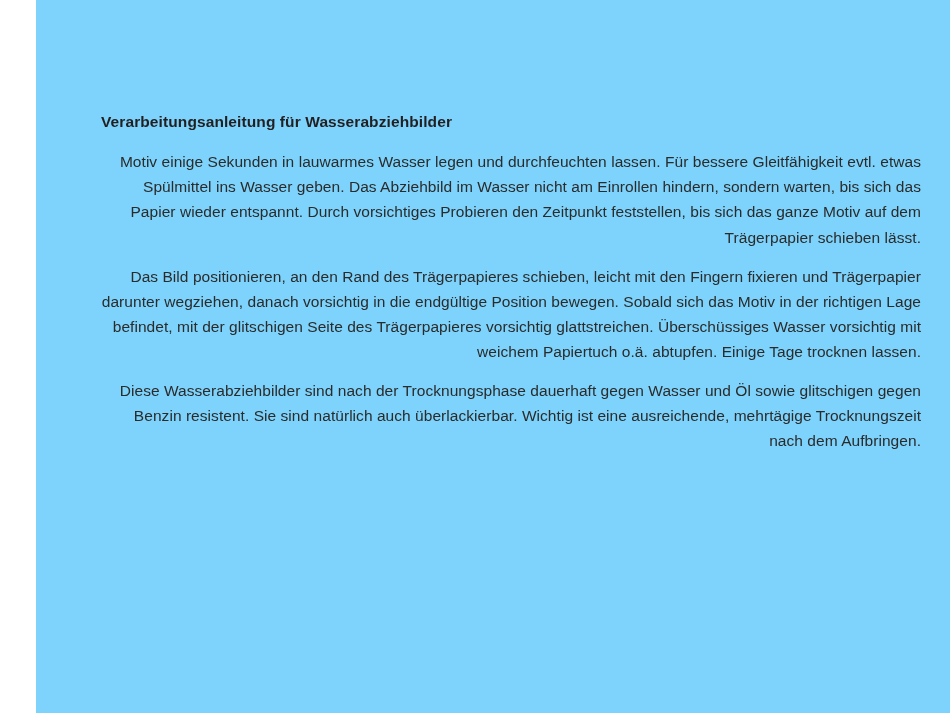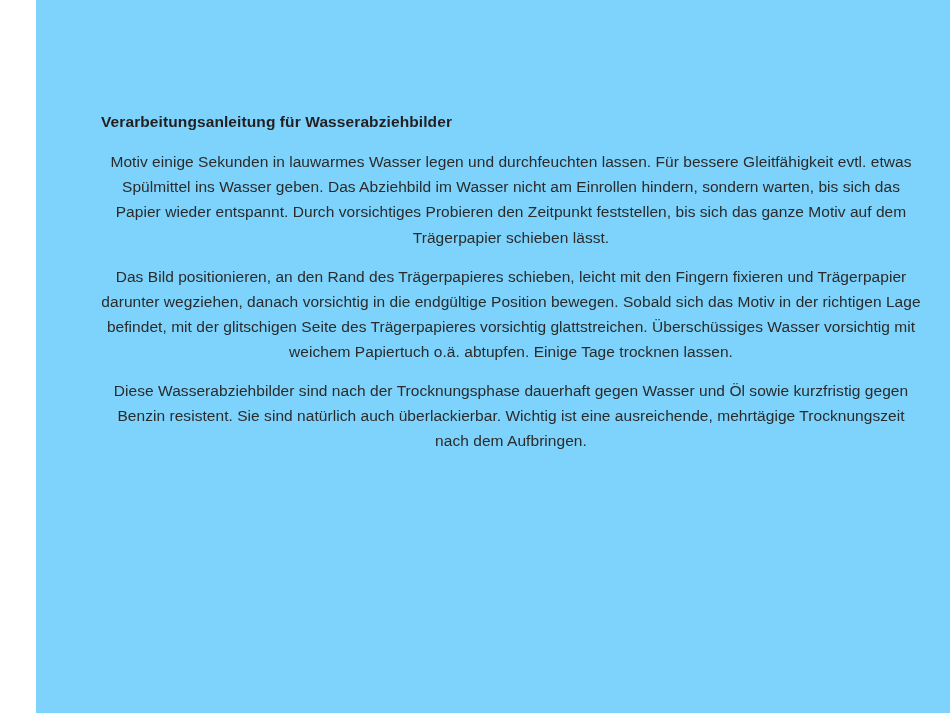--- a/index.html
+++ b/index.html
@@ -34,36 +34,36 @@
     letter-spacing: 0.1px;
     margin: 0 0 16px 0;
     color: #231f20;
   }
   .doc-para {
     font-size: 15.5px;
     font-weight: normal;
     line-height: 1.62;
     margin: 0 0 14px 0;
     color: #2b2b2b;
-    text-align: center;
+    text-align: right;
     letter-spacing: 0.05px;
   }
   .doc-para:last-child {
     margin-bottom: 0;
   }
 </style>
 </head>
 <body>
 
 <div class="page">
   <div class="content">
 
     <h1 class="doc-title">Verarbeitungsanleitung für Wasserabziehbilder</h1>
 
     <p class="doc-para">Motiv einige Sekunden in lauwarmes Wasser legen und durchfeuchten lassen. Für bessere Gleitfähigkeit evtl. etwas Spülmittel ins Wasser geben. Das Abziehbild im Wasser nicht am Einrollen hindern, sondern warten, bis sich das Papier wieder entspannt. Durch vorsichtiges Probieren den Zeitpunkt feststellen, bis sich das ganze Motiv auf dem Trägerpapier schieben lässt.</p>
 
 
     <p class="doc-para">Das Bild positionieren, an den Rand des Trägerpapieres schieben, leicht mit den Fingern fixieren und Trägerpapier darunter wegziehen, danach vorsichtig in die endgültige Position bewegen. Sobald sich das Motiv in der richtigen Lage befindet, mit der glitschigen Seite des Trägerpapieres vorsichtig glattstreichen. Überschüssiges Wasser vorsichtig mit weichem Papiertuch o.ä. abtupfen. Einige Tage trocknen lassen.</p>
 
-    <p class="doc-para">Diese Wasserabziehbilder sind nach der Trocknungsphase dauerhaft gegen Wasser und Öl sowie kurzfristig gegen Benzin resistent. Sie sind natürlich auch überlackierbar. Wichtig ist eine ausreichende, mehrtägige Trocknungszeit nach dem Aufbringen.</p>
+    <p class="doc-para">Diese Wasserabziehbilder sind nach der Trocknungsphase dauerhaft gegen Wasser und Öl sowie glitschigen gegen Benzin resistent. Sie sind natürlich auch überlackierbar. Wichtig ist eine ausreichende, mehrtägige Trocknungszeit nach dem Aufbringen.</p>
 
   </div>
 </div>
 
 </body></html>

